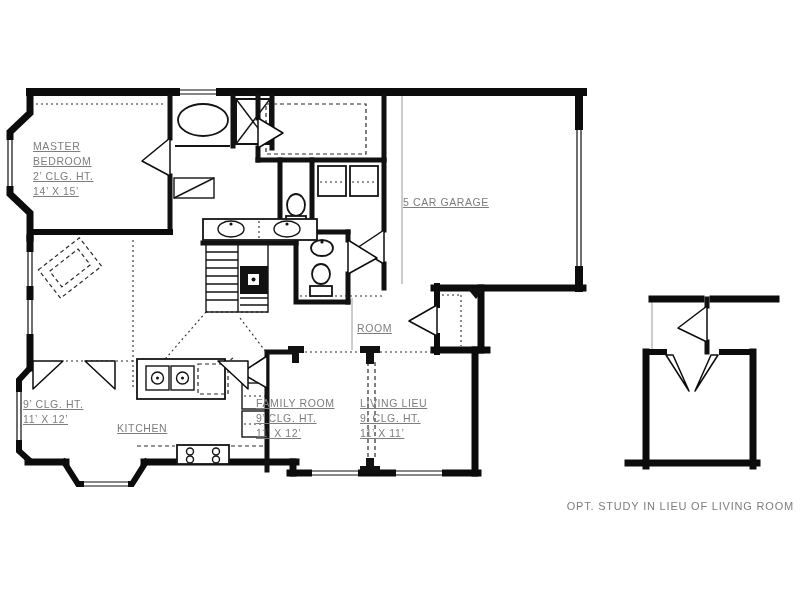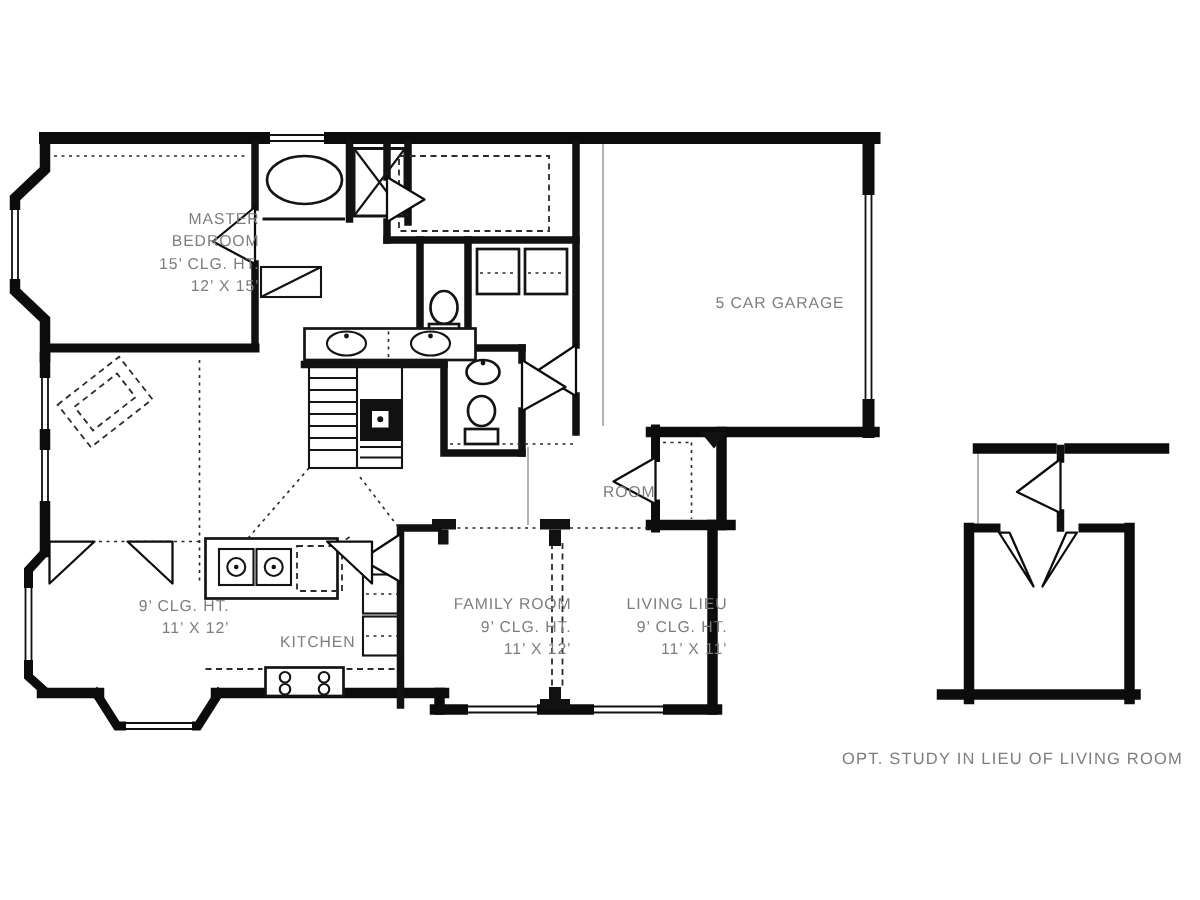--- a/index.html
+++ b/index.html
@@ -1,23 +1,23 @@
 <!DOCTYPE html>
 <html><head>
 <meta charset="utf-8">
 <style>
   html,body{margin:0;padding:0;background:#fff;}
   .plan{position:relative;width:800px;height:600px;background:#ffffff;overflow:hidden;
         font-family:"Liberation Sans", sans-serif;}
   .plan svg{position:absolute;left:0;top:0;}
   .lbl{position:absolute;color:#7d7d7d;font-size:10.5px;line-height:15px;
-       letter-spacing:.6px;text-align:right;white-space:nowrap;}
+       letter-spacing:.6px;text-align:left;white-space:nowrap;text-decoration:underline;}
   .lbl .ln{display:block;}
   .caption{position:absolute;color:#7d7d7d;font-size:11px;letter-spacing:.8px;
-           text-align:center;white-space:nowrap;}
+           text-align:right;white-space:nowrap;}
   
   .w8{stroke:#0c0c0c;stroke-width:8;fill:none;stroke-linecap:square}
   .w7{stroke:#0c0c0c;stroke-width:7;fill:none;stroke-linecap:square}
   .w6{stroke:#0c0c0c;stroke-width:6;fill:none;stroke-linecap:square}
   .w5{stroke:#111;stroke-width:5;fill:none;stroke-linecap:square}
   .t2{stroke:#141414;stroke-width:2;fill:none}
   .fix{stroke:#141414;stroke-width:1.8;fill:#fff}
   .fixn{stroke:#141414;stroke-width:1.4;fill:none}
   .dash{stroke:#2b2b2b;stroke-width:1.2;fill:none;stroke-dasharray:4 3}
   .dot{stroke:#2b2b2b;stroke-width:1.1;fill:none;stroke-dasharray:2 3}
@@ -216,22 +216,22 @@
     <polygon class="door" points="718,355 711,355 695,391"></polygon>
     <path class="w7" d="M646,352 V466"></path>
     <path class="w7" d="M753,352 V466"></path>
     <path class="w7" d="M628,463 H757"></path>
   </g>
 </svg>
 
   <div class="lbl" style="left:33px;top:139px;width:140px">
     <span class="ln">MASTER</span>
     <span class="ln">BEDROOM</span>
-    <span class="ln">15’ CLG. HT.</span>
-    <span class="ln">12’ X 15’</span>
+    <span class="ln">2’ CLG. HT.</span>
+    <span class="ln">14’ X 15’</span>
   </div>
 
   <div class="lbl" style="left:42px;top:276px;width:160px">
   </div>
 
   <div class="lbl" style="left:23px;top:397px;width:130px">
     <span class="ln">9’ CLG. HT.</span>
     <span class="ln">11’ X 12’</span>
   </div>
 

